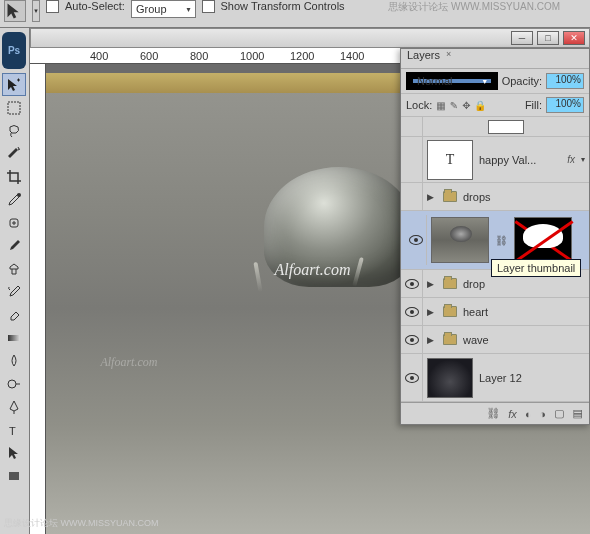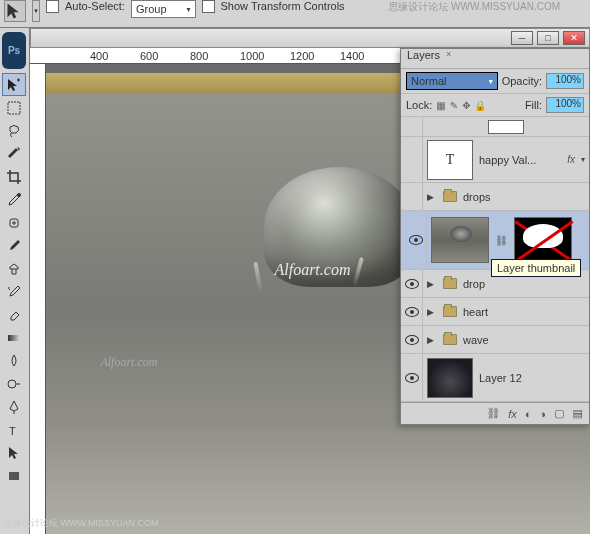--- a/index.html
+++ b/index.html
@@ -35,21 +35,21 @@
 .splash::before{left:20px;top:10px;transform:rotate(-10deg)}
 .splash::after{left:120px;top:5px;transform:rotate(15deg)}
 .alfoart{position:absolute;left:42%;top:40%;color:rgba(255,255,255,0.85);font-size:16px;font-style:italic;font-family:Georgia,serif;pointer-events:none}
 .alfoart2{position:absolute;left:10%;top:60%;color:rgba(255,255,255,0.3);font-size:12px;font-style:italic;font-family:Georgia,serif;pointer-events:none}
 .watermark-bottom{position:absolute;left:4px;bottom:4px;color:#ccc;font-size:9px;pointer-events:none;z-index:10}
 .layers-panel{position:absolute;right:0;top:48px;width:190px;background:#d4d4d4;border:1px solid #7a7a7a;box-shadow:-2px 2px 6px rgba(0,0,0,0.3);z-index:20}
 .panel-tab{height:20px;display:flex;align-items:flex-start;padding:0 6px;background:#d4d4d4;border-bottom:1px solid #aaa}
 .panel-tab span{font-size:11px}
 .panel-tab .x{margin-left:6px;font-size:9px;color:#666}
 .panel-row{display:flex;align-items:center;padding:3px 5px;gap:4px;border-bottom:1px solid #bbb}
-.blend-select{flex:1;height:18px;background:#5e8bc4;color:#fff;border:1px solid #000000;padding:1px 4px;display:flex;align-items:center;justify-content:space-between}
+.blend-select{flex:1;height:18px;background:#5e8bc4;color:#fff;border:7px solid #000000;padding:1px 4px;display:flex;align-items:center;justify-content:space-between}
 .pct-input{width:38px;height:16px;background:#7dd3fc;border:1px solid #888;text-align:right;padding:0 2px;font-size:10px}
 .lock-icons{display:flex;gap:4px;align-items:center}
 .lock-icons span{font-size:10px;color:#666}
 .layers-list{max-height:420px;overflow:hidden}
 .layer-row{display:flex;align-items:center;border-bottom:1px solid #bbb;min-height:28px}
 .layer-row.selected{background:#b5c5e0}
 .eye-col{width:22px;display:flex;align-items:center;justify-content:center;border-right:1px solid #bbb;align-self:stretch}
 .eye{width:14px;height:10px;border:1px solid #333;border-radius:60%;position:relative}
 .eye::after{content:"";position:absolute;left:4px;top:2px;width:4px;height:4px;background:#333;border-radius:50%}
 .layer-content{flex:1;display:flex;align-items:center;padding:2px 4px;gap:6px}

